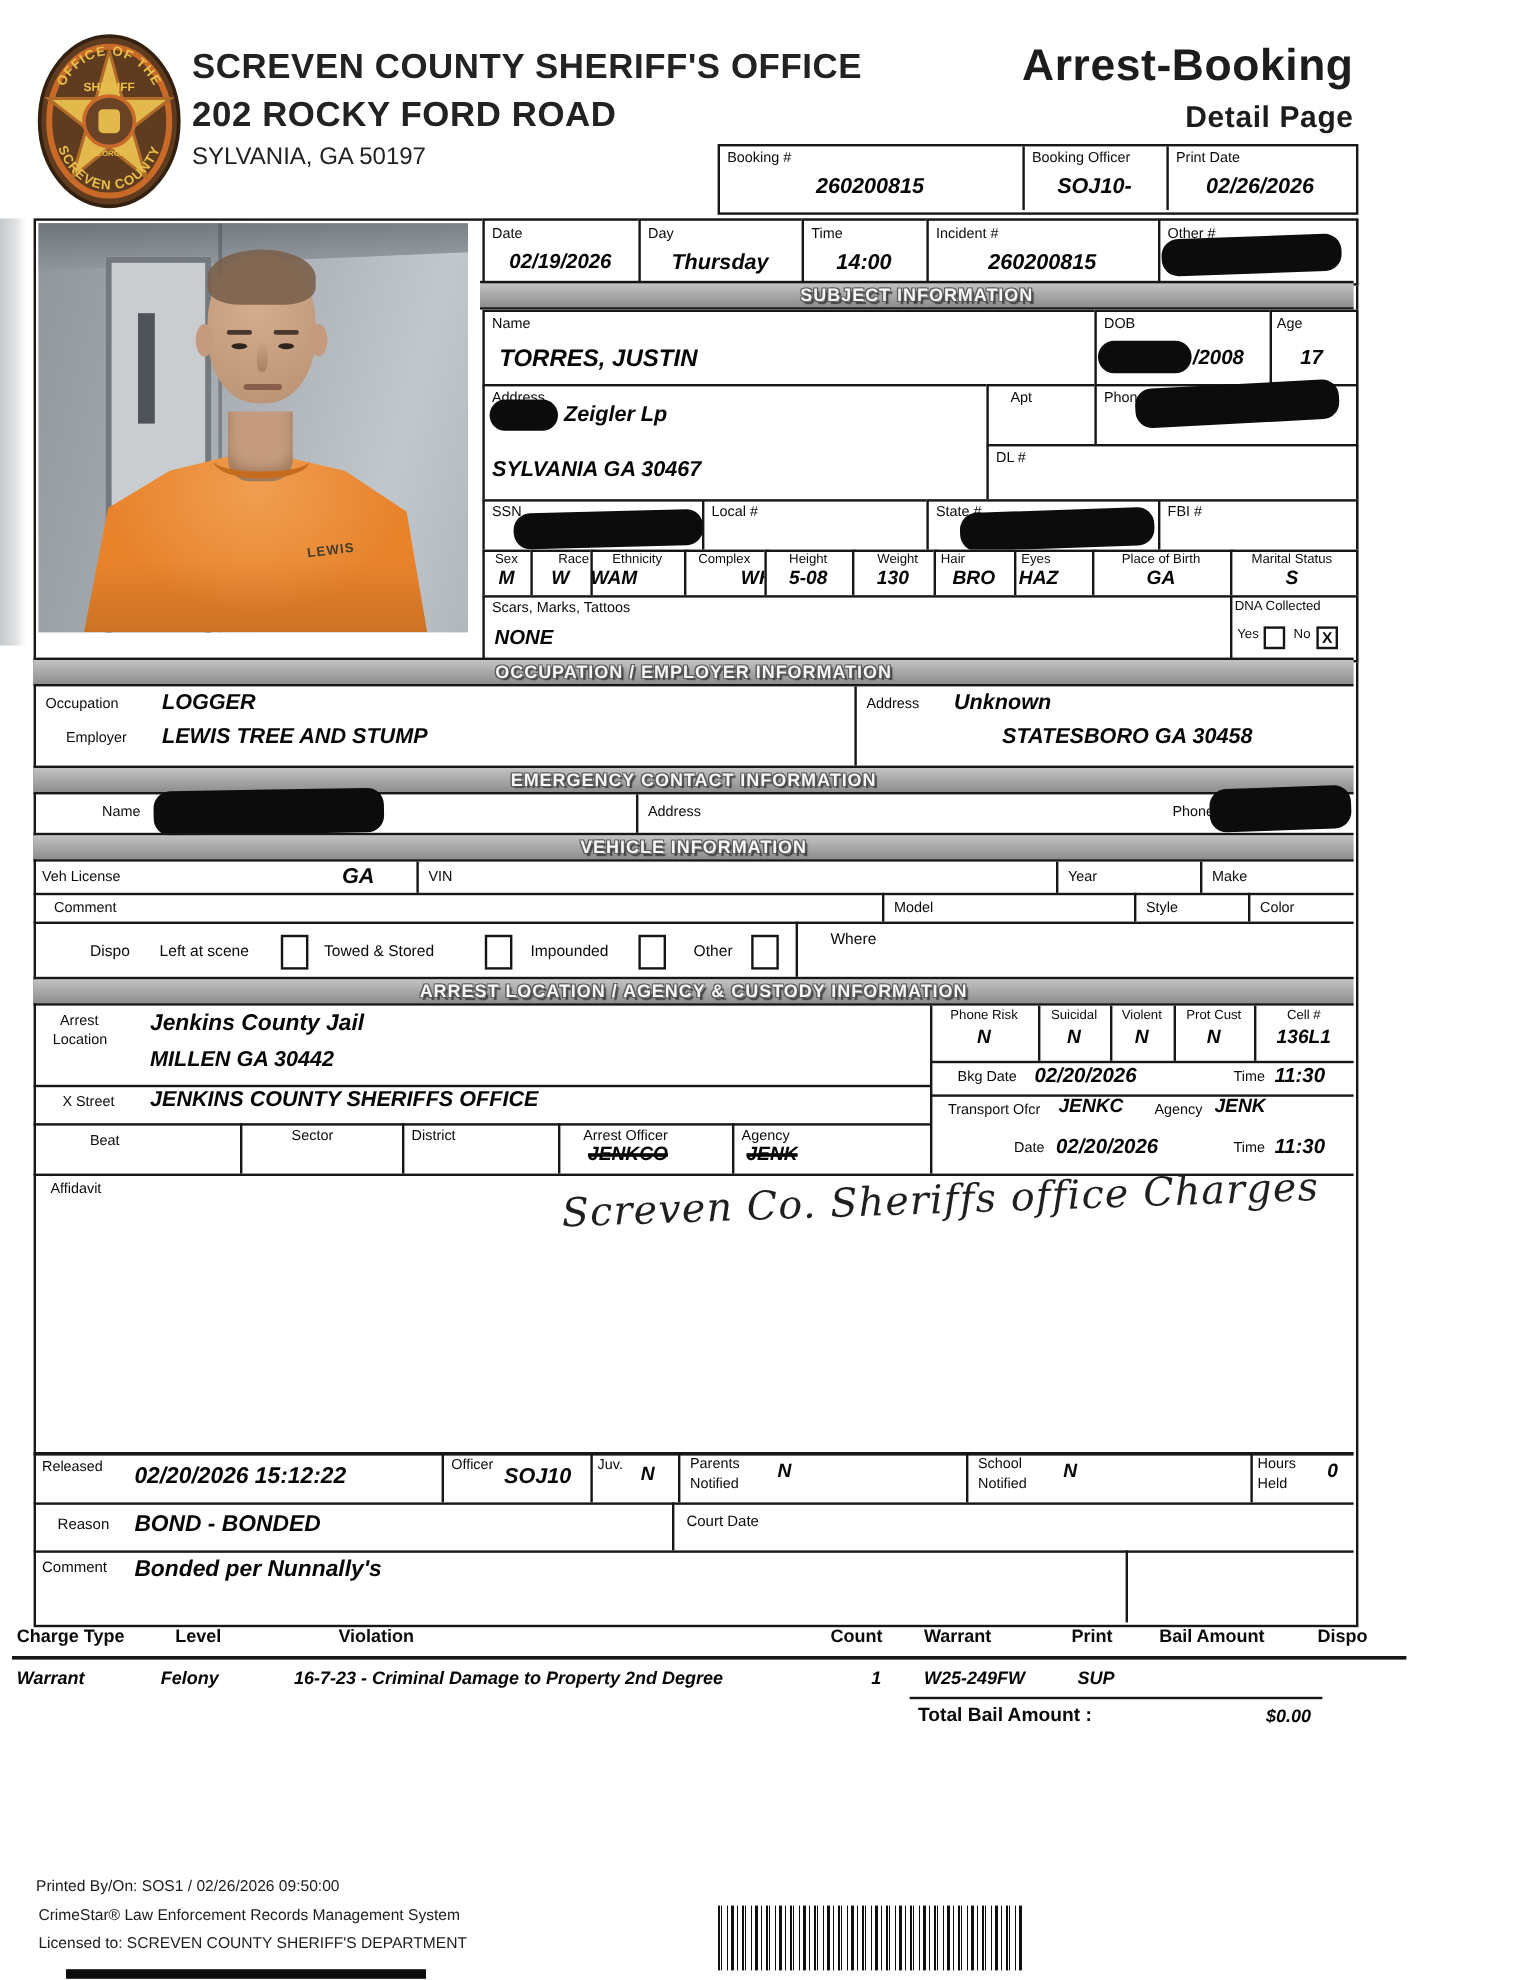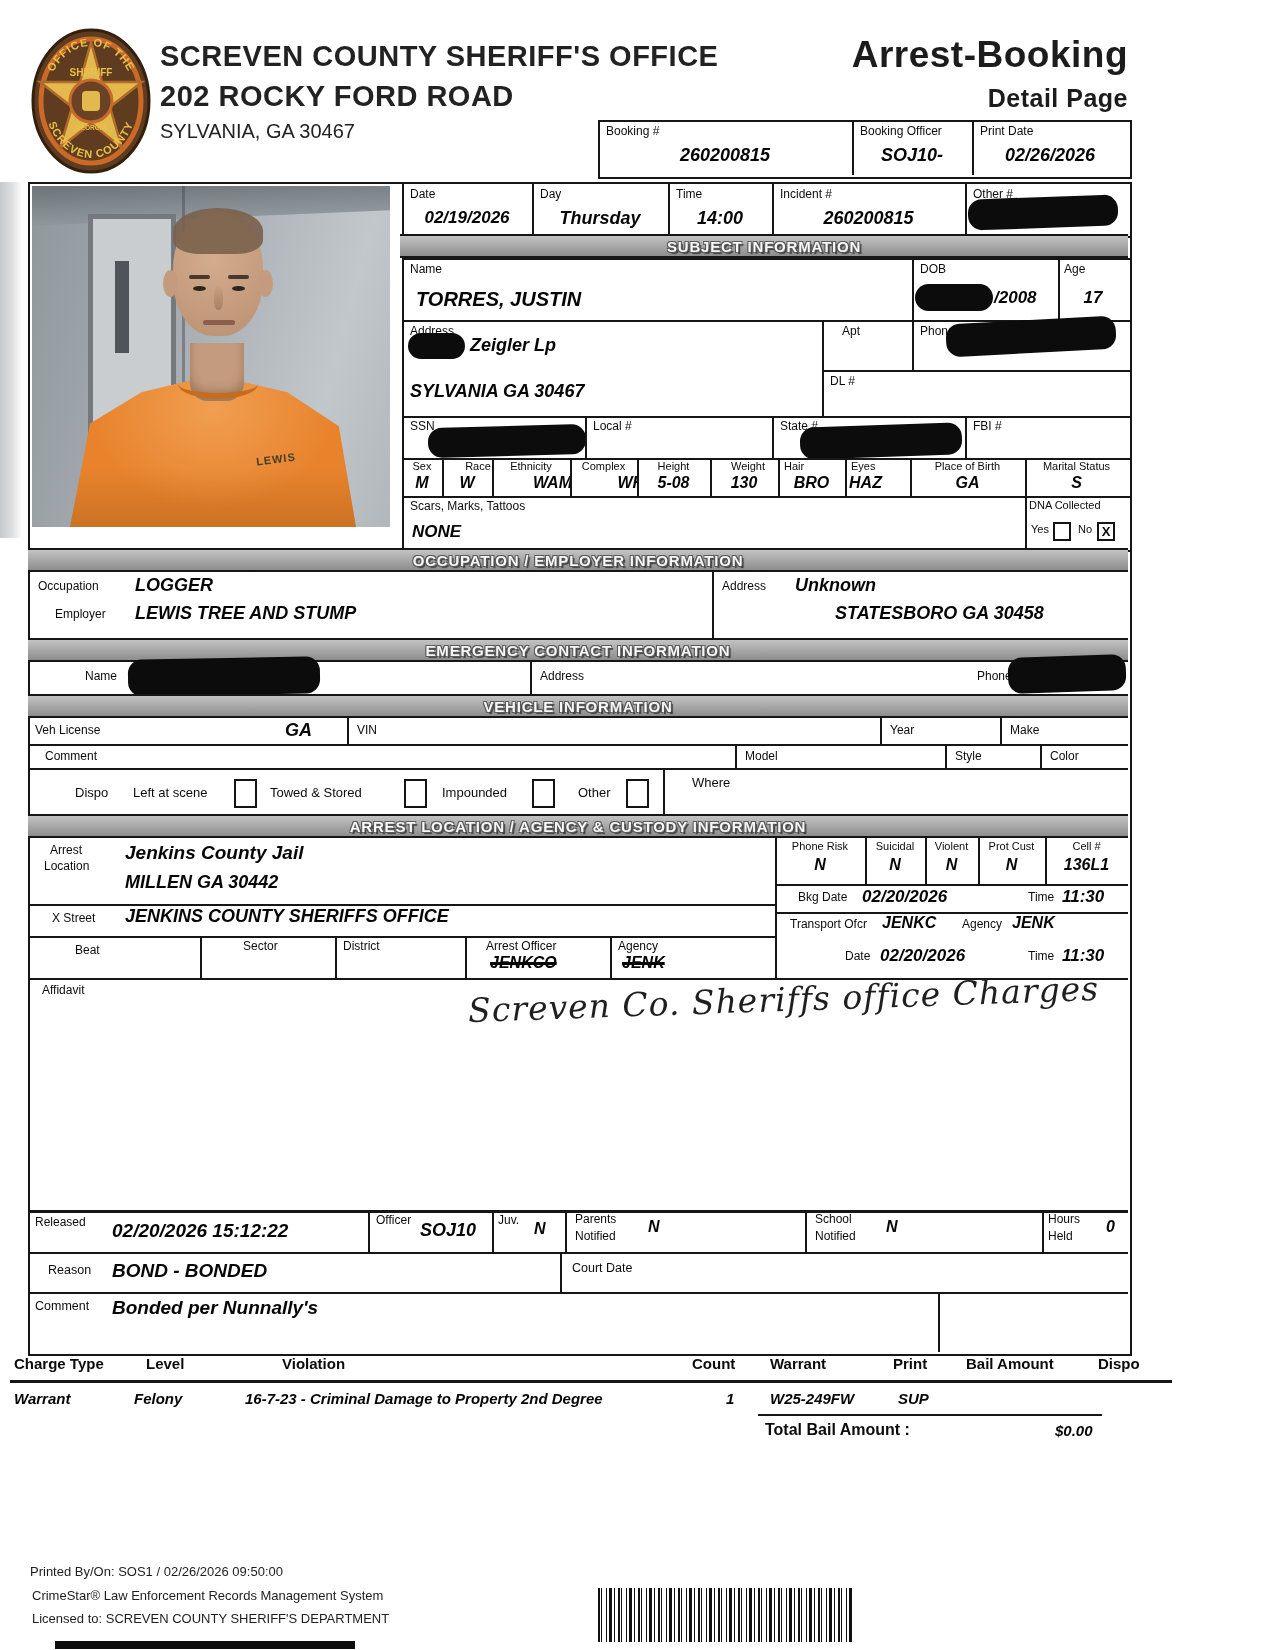--- a/index.html
+++ b/index.html
@@ -90,21 +90,21 @@
     </text>
     <text x="61" y="48" font-size="10" font-weight="bold" fill="#e8c04a" text-anchor="middle">SHERIFF</text>
     <text x="61" y="102" font-size="6.5" font-weight="bold" fill="#e8c04a" text-anchor="middle">GEORGIA</text>
     <text font-size="11" font-weight="bold" fill="#e8c04a" letter-spacing="1">
       <textPath href="#arcBot" startOffset="50%" text-anchor="middle">SCREVEN COUNTY</textPath>
     </text>
   </svg>
 
   <div class="hdr-big" style="left:160px;top:40px;font-size:29px;">SCREVEN COUNTY SHERIFF'S OFFICE</div>
   <div class="hdr-big" style="left:160px;top:80px;font-size:29px;">202 ROCKY FORD ROAD</div>
-  <div class="c" style="left:160px;top:120px;font-size:20px;color:#222;">SYLVANIA, GA 30467</div>
+  <div class="c" style="left:160px;top:120px;font-size:20px;color:#222;">SYLVANIA, GA 50197</div>
 
   <div class="hdr-big" style="left:820px;top:34px;width:308px;text-align:right;font-size:37px;color:#1c1c1c;">Arrest-Booking</div>
   <div class="hdr-big" style="left:820px;top:84px;width:308px;text-align:right;font-size:25px;color:#1c1c1c;">Detail Page</div>
 
   <div class="bx" style="left:598px;top:120px;width:530px;height:55px;border-width:2.5px;"></div>
   <div class="ln-v" style="left:852px;top:122px;height:53px;"></div>
   <div class="ln-v" style="left:972px;top:122px;height:53px;"></div>
   <div class="lb" style="left:606px;top:125px;">Booking #</div>
   <div class="vl" style="left:598px;top:145px;width:254px;text-align:center;font-size:18px;">260200815</div>
   <div class="lb" style="left:860px;top:125px;">Booking Officer</div>
@@ -205,21 +205,21 @@
   <div class="bx" style="left:402px;top:458px;width:40px;height:38px;"></div>
   <div class="lb lb2" style="left:402px;top:461px;width:40px;text-align:center;">Sex</div>
   <div class="vl" style="left:402px;top:474px;width:40px;text-align:center;font-size:16px;">M</div>
 
   <div class="bx" style="left:442px;top:458px;width:50px;height:38px;"></div>
   <div class="lb lb2" style="left:442px;top:461px;width:72px;text-align:center;">Race</div>
   <div class="vl" style="left:442px;top:474px;width:50px;text-align:center;font-size:16px;">W</div>
 
   <div class="bx" style="left:492px;top:458px;width:78px;height:38px;"></div>
   <div class="lb lb2" style="left:492px;top:461px;width:78px;text-align:center;">Ethnicity</div>
-  <div class="vl" style="left:492px;top:474px;width:54px;text-align:right;font-size:16px;padding-left:26px;">WAM</div>
+  <div class="vl" style="left:492px;top:474px;width:54px;text-align:left;font-size:16px;">WAM</div>
 
   <div class="bx" style="left:570px;top:458px;width:67px;height:38px;"></div>
   <div class="lb lb2" style="left:570px;top:461px;width:67px;text-align:center;">Complex</div>
   <div class="vl" style="left:570px;top:474px;width:67px;text-align:center;font-size:16px;padding-left:33px;">WHA</div>
 
   <div class="bx" style="left:637px;top:458px;width:73px;height:38px;"></div>
   <div class="lb lb2" style="left:637px;top:461px;width:73px;text-align:center;">Height</div>
   <div class="vl" style="left:637px;top:474px;width:73px;text-align:center;font-size:16px;">5-08</div>
 
   <div class="bx" style="left:710px;top:458px;width:68px;height:38px;"></div>

